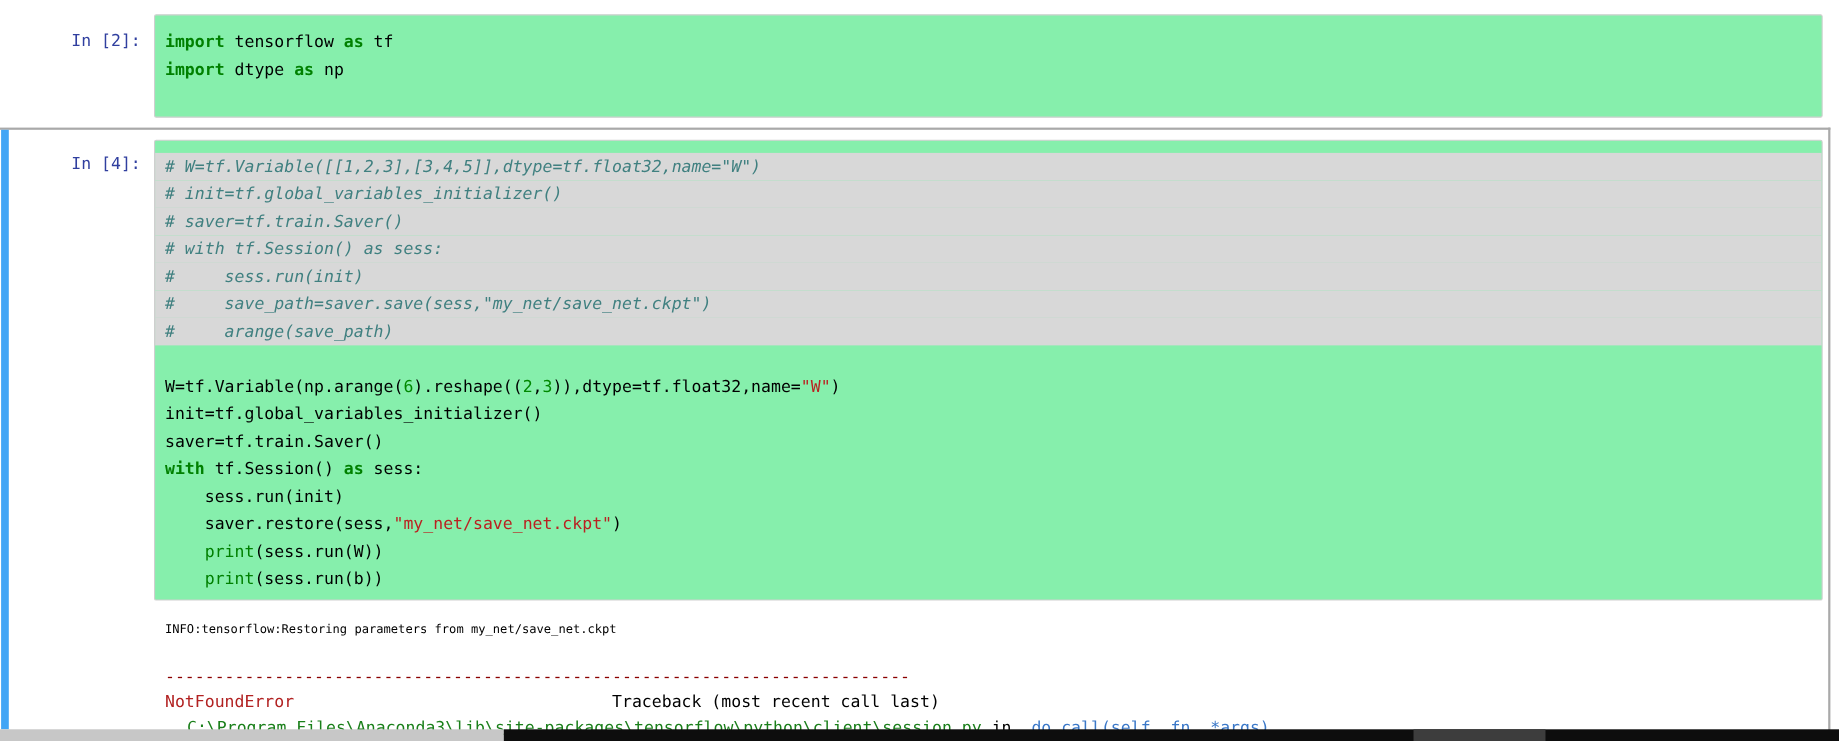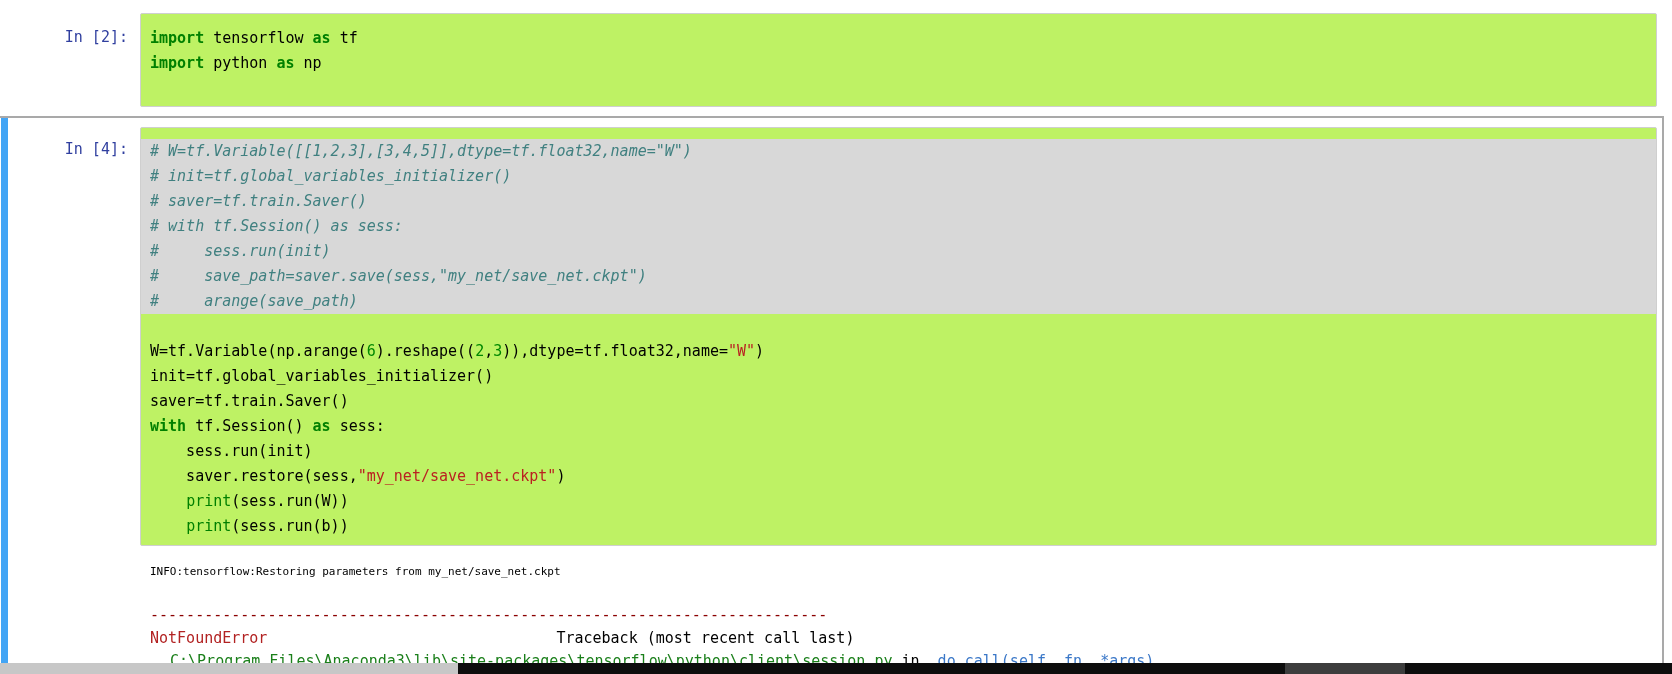--- a/index.html
+++ b/index.html
@@ -8,21 +8,21 @@
     background:#ffffff;
     font-family:"DejaVu Sans Mono","Liberation Mono",monospace;
     font-size:15px;color:#000;
   }
   .prompt{
     position:absolute;left:0;width:128px;text-align:right;
     color:#303F9F;white-space:pre;line-height:20px;
   }
   .input-box{
     position:absolute;left:140px;box-sizing:border-box;
-    background:#bef264;border:1px solid #cfcfcf;border-radius:2px;
+    background:#86efac;border:1px solid #cfcfcf;border-radius:2px;
     padding:12px 9px;width:1517px;
   }
   #input-box-1{top:13px;height:94px;}
   #input-box-2{top:127px;height:419px;padding-top:11px;}
   .line{height:25px;line-height:25px;white-space:pre;}
   .line.sel{background:#d8d8d8;margin:0 -9px;padding:0 9px;}
   .cell2-frame{
     position:absolute;left:0;top:116px;width:1664px;height:558px;
     border-top:2px solid #a9a9a9;border-right:2px solid #a9a9a9;
     box-sizing:border-box;background:transparent;
@@ -58,21 +58,21 @@
 </style>
 </head>
 <body>
 
 <div>
 
   <div>
     <div class="prompt" style="top:27px;">In [2]:</div>
     <div class="input-box" id="input-box-1">
         <div class="line"><span class="tok-kw">import</span><span class="tok-txt"> tensorflow </span><span class="tok-kw">as</span><span class="tok-txt"> tf</span></div>
-        <div class="line"><span class="tok-kw">import</span><span class="tok-txt"> python </span><span class="tok-kw">as</span><span class="tok-txt"> np</span></div>
+        <div class="line"><span class="tok-kw">import</span><span class="tok-txt"> dtype </span><span class="tok-kw">as</span><span class="tok-txt"> np</span></div>
       </div>
   </div>
 
   <div>
     <div class="cell2-frame"></div>
     <div class="blue-bar"></div>
     <div class="prompt" style="top:139px;">In [4]:</div>
     <div class="input-box" id="input-box-2">
         <div class="line sel"><span class="tok-com"># W=tf.Variable([[1,2,3],[3,4,5]],dtype=tf.float32,name="W")</span></div>
         <div class="line sel"><span class="tok-com"># init=tf.global_variables_initializer()</span></div>

